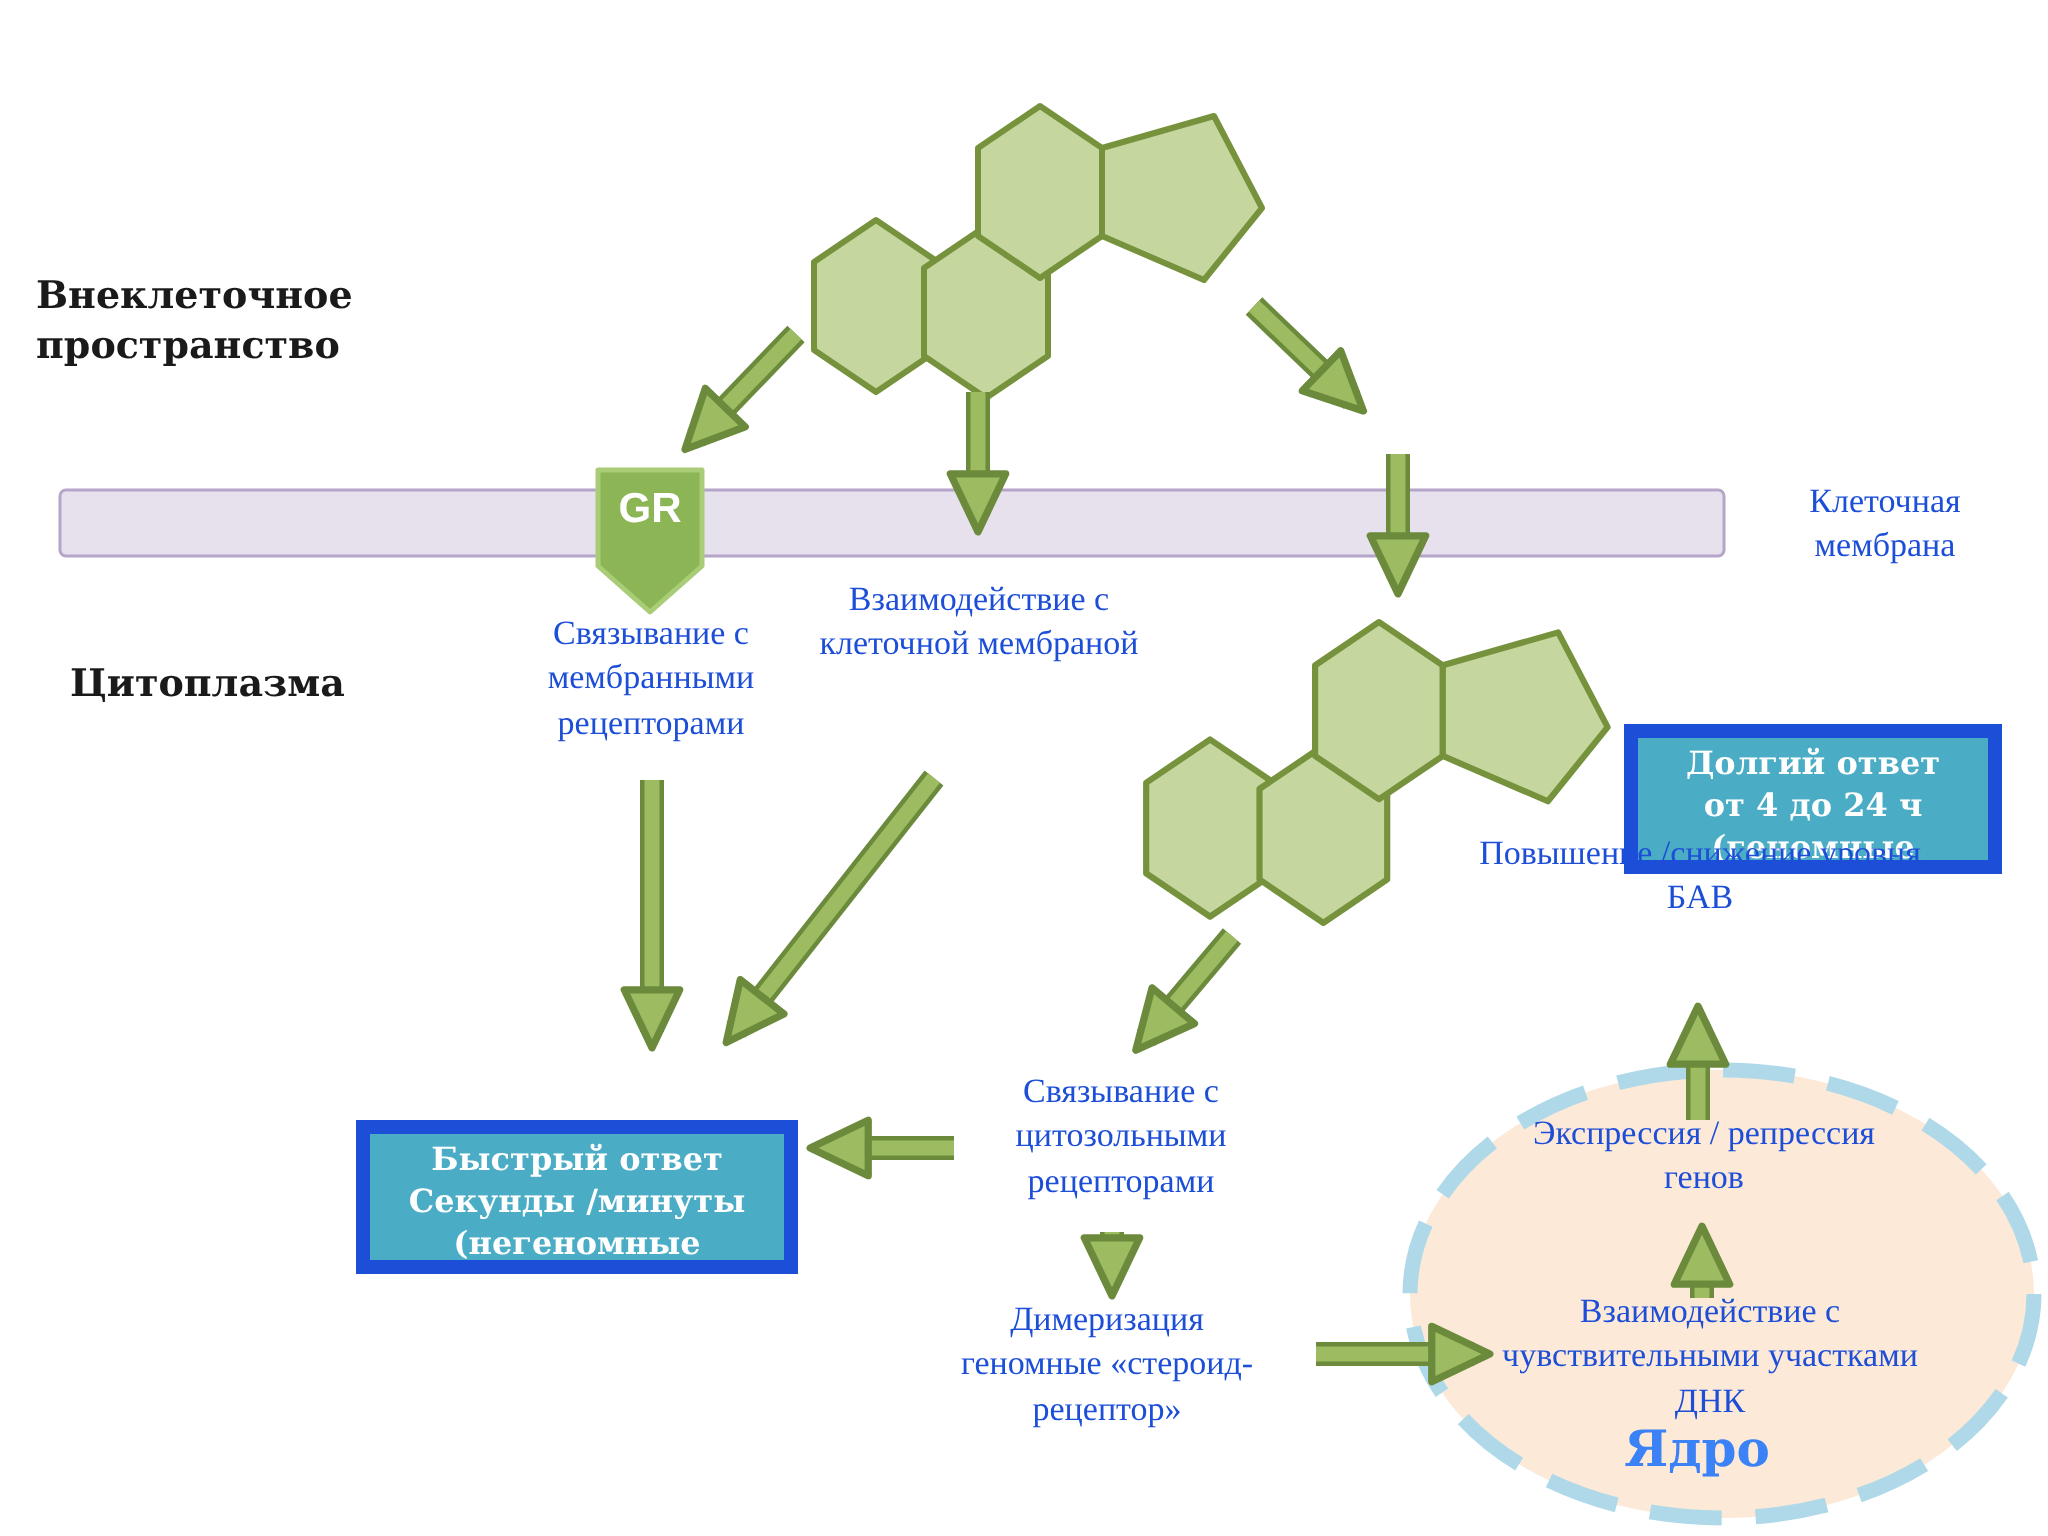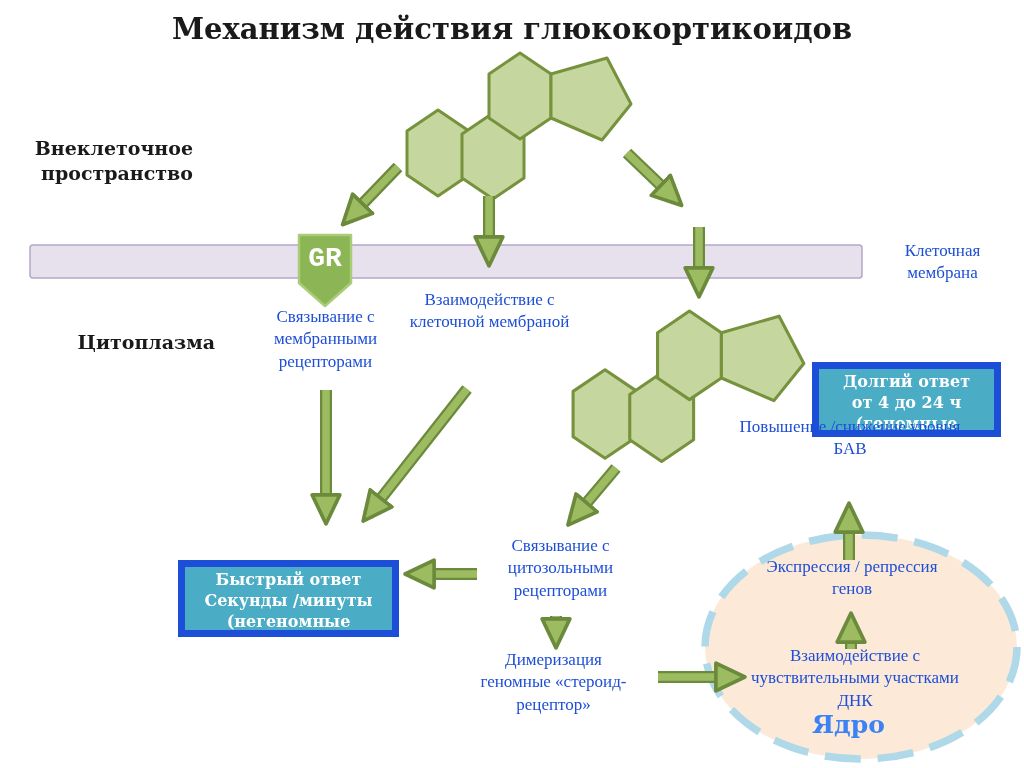--- a/index.html
+++ b/index.html
@@ -10,37 +10,37 @@
   }
 
   .title {
     position:absolute; top:12px; left:0; width:1024px;
     text-align:center; font-family:"DejaVu Serif", serif;
     font-weight:bold; font-size:29px; color:#1a1a1a; letter-spacing:0px;
   }
   .zone {
     position:absolute; font-family:"DejaVu Serif", serif;
     font-weight:bold; font-size:19px; line-height:1.33; color:#1a1a1a;
-    text-align:right;
+    text-align:left;
   }
   .lbl {
     position:absolute; font-family:"Liberation Serif", serif;
     font-size:17px; line-height:1.32; color:#1d4ed8; text-align:center;
   }
   .tealbox {
     position:absolute; box-sizing:border-box;
     background:#4BACC6; border:7px solid #1d4ed8;
     color:#ffffff; font-family:"DejaVu Serif", serif; font-weight:bold;
     font-size:16px; line-height:21px; text-align:center;
     white-space:pre-line; overflow:hidden; padding-top:2px;
   }
   .gr-label {
     position:absolute; left:299px; top:243px; width:52px;
     text-align:center; color:#ffffff;
-    font-family:Liberation Mono, monospace; font-weight:bold; font-size:28px;
+    font-family:Liberation Sans, sans-serif; font-weight:bold; font-size:21px;
   }
   .nucleus-title {
     position:absolute; left:776px; top:710px; width:145px; text-align:center;
     font-family:"DejaVu Serif", serif; font-weight:bold; font-size:25px; color:#3b82f6;
   }
   .ad { stroke:#6B8A3C; stroke-width:12; fill:none; }
   .al { stroke:#9DBC62; stroke-width:7.5; fill:none; marker-end:url(#ah); }
 </style>
 </head>
 <body>
@@ -115,21 +115,20 @@
     <g>
       <line class="ad" x1="851" y1="649" x2="851" y2="621"></line>
       <line class="al" x1="851" y1="649" x2="851" y2="621"></line>
     </g>
     <g>
       <line class="ad" x1="849" y1="560" x2="849" y2="511"></line>
       <line class="al" x1="849" y1="560" x2="849" y2="511"></line>
     </g>
   </svg>
 
-  <div class="title">Механизм действия глюкокортикоидов</div>
 
   <div class="zone" style="left:18px; top:136px; width:175px;">Внеклеточное пространство</div>
 
   <div class="zone" style="left:35px; top:330px; width:180px;">Цитоплазма</div>
 
   <div class="lbl" style="left:885px; top:240px; width:115px;">Клеточная мембрана</div>
 
   <div class="gr-label">GR</div>
 
   <div class="lbl" style="left:238px; top:306px; width:175px;">Связывание с мембранными рецепторами</div>

